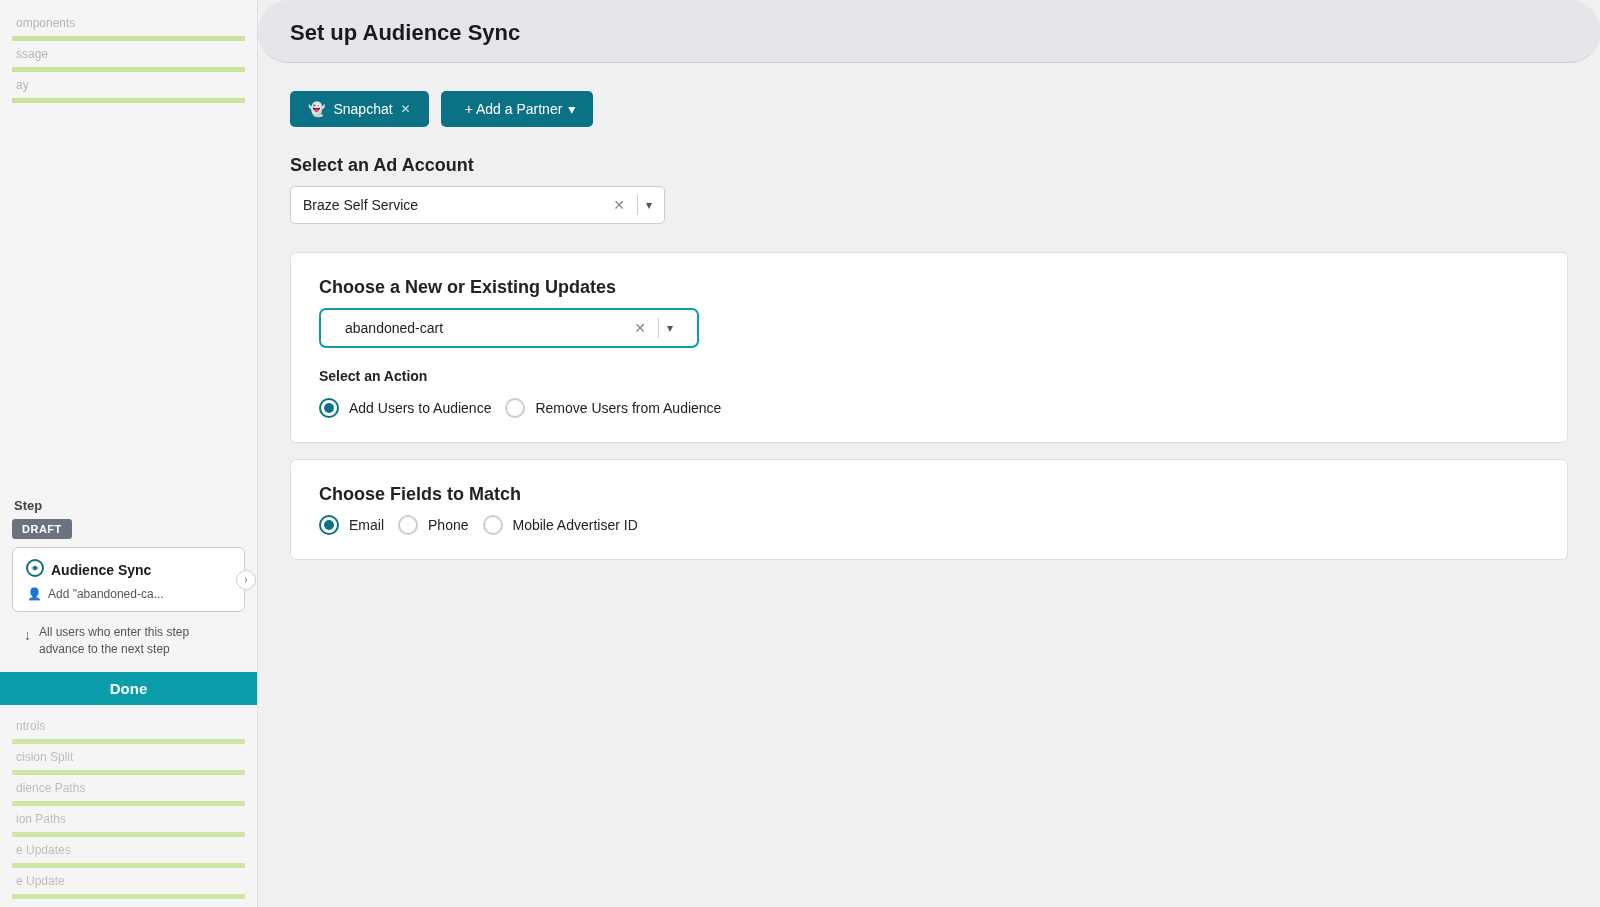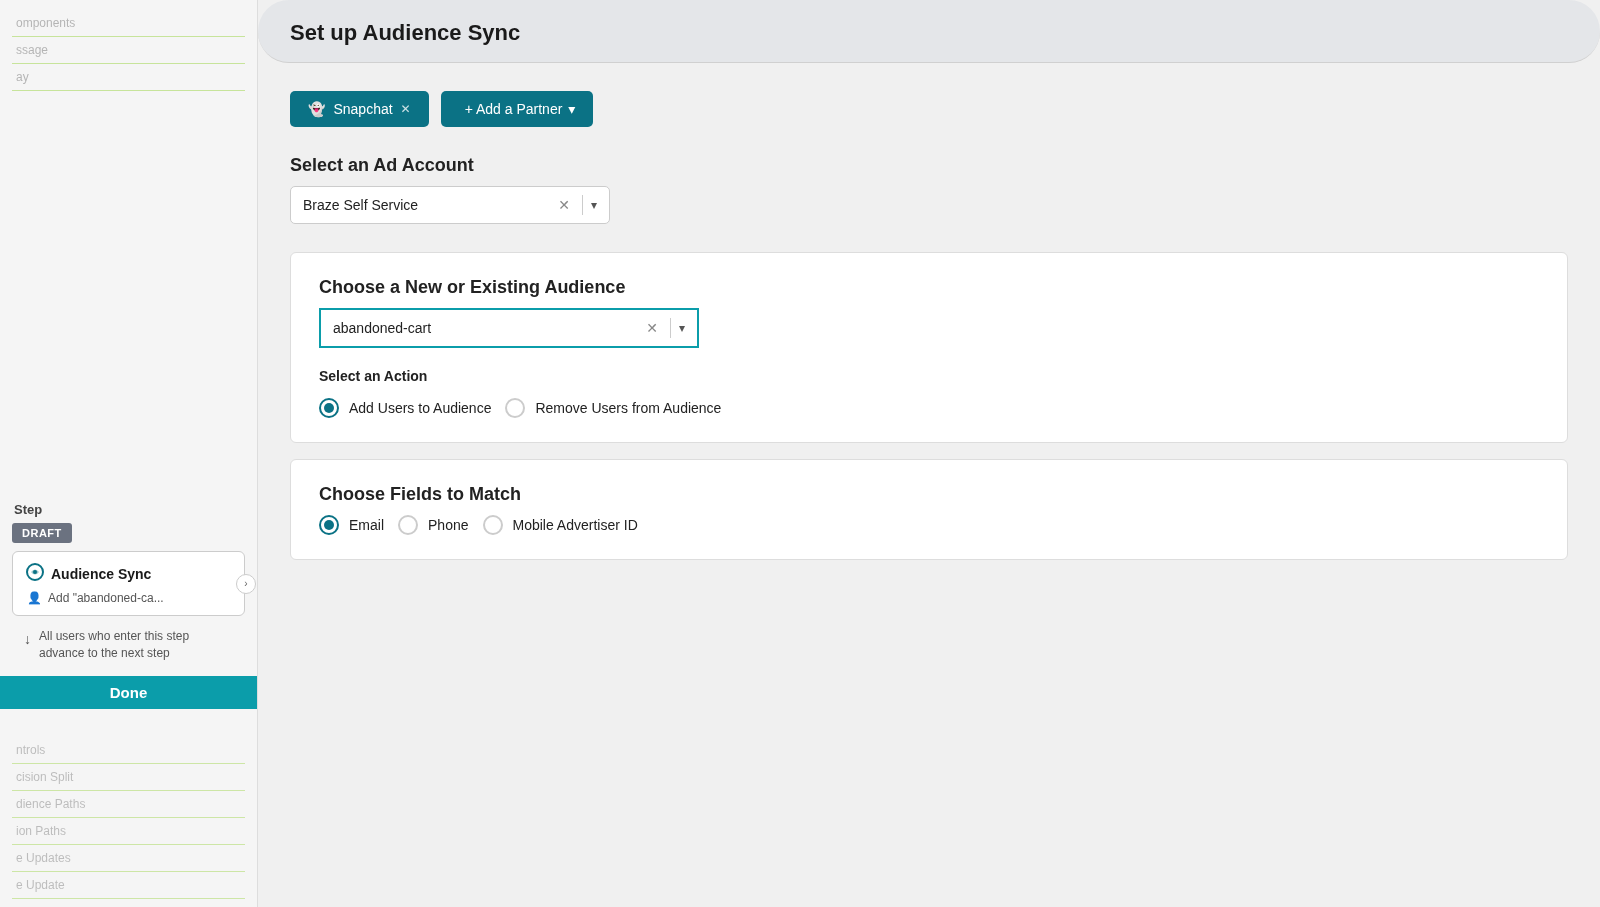--- a/index.html
+++ b/index.html
@@ -118,21 +118,21 @@
       flex: 1;
       overflow: hidden;
       padding: 10px 12px;
       opacity: 0.4;
     }
 
     .sidebar-bottom-item {
       font-size: 12px;
       color: #555;
       padding: 6px 4px;
-      border-bottom: 1px solid #84cc16;
+      border-bottom: 5px solid #84cc16;
     }
 
     
     .main {
       flex: 1;
       background: #f0f0f0;
       overflow-y: auto;
     }
 
     .main-header {
@@ -202,21 +202,21 @@
     }
 
     
     .select-field {
       display: flex;
       align-items: center;
       background: white;
       border: 1px solid #ccc;
       border-radius: 5px;
       padding: 8px 12px;
-      width: 320px;
+      width: 375px;
       margin-bottom: 28px;
       cursor: pointer;
     }
 
     .select-value {
       flex: 1;
       font-size: 14px;
       color: #222;
     }
 
@@ -246,22 +246,22 @@
       border-radius: 6px;
       padding: 24px 28px;
       margin-bottom: 16px;
     }
 
     
     .audience-input-wrapper {
       display: flex;
       align-items: center;
       border: 2px solid #0b9daa;
-      border-radius: 0;
-      padding: 8px 12px;
+      border-radius: 7px;
+      padding: 8px 24px;
       width: 380px;
       background: white;
       margin-top: 10px;
     }
 
     .audience-input-value {
       flex: 1;
       font-size: 14px;
       color: #222;
     }
@@ -376,21 +376,21 @@
     </div>
 
     <div class="advance-text">
       <span class="advance-icon">↓</span>
       <span>All users who enter this step advance to the next step</span>
     </div>
   </div>
 
   <button class="done-button">Done</button>
 
-  <div style="padding: 8px 12px; opacity: 0.35; flex-shrink: 0; margin-top: 20px;">
+  <div style="padding: 8px 12px; opacity: 0.35; flex-shrink: 0;">
     <div class="sidebar-bottom-item">ntrols</div>
     <div class="sidebar-bottom-item">cision Split</div>
     <div class="sidebar-bottom-item">dience Paths</div>
     <div class="sidebar-bottom-item">ion Paths</div>
     <div class="sidebar-bottom-item">e Updates</div>
     <div class="sidebar-bottom-item">e Update</div>
   </div>
 
 </div>
 
@@ -417,21 +417,21 @@
     <div class="section-label">Select an Ad Account</div>
     <div class="select-field">
       <span class="select-value">Braze Self Service</span>
       <span class="select-clear">✕</span>
       <div class="select-divider"></div>
       <span class="select-arrow">▾</span>
     </div>
 
     <div class="card-section">
 
-      <div class="section-label">Choose a New or Existing Audience</div>
+      <div class="section-label">Choose a New or Existing Updates</div>
       <div class="audience-input-wrapper">
         <span class="audience-input-value">abandoned-cart</span>
         <span class="audience-input-clear">✕</span>
         <div class="audience-divider"></div>
         <span class="audience-arrow">▾</span>
       </div>
 
       <div class="action-label">Select an Action</div>
       <div class="radio-group">
         <div class="radio-item">

